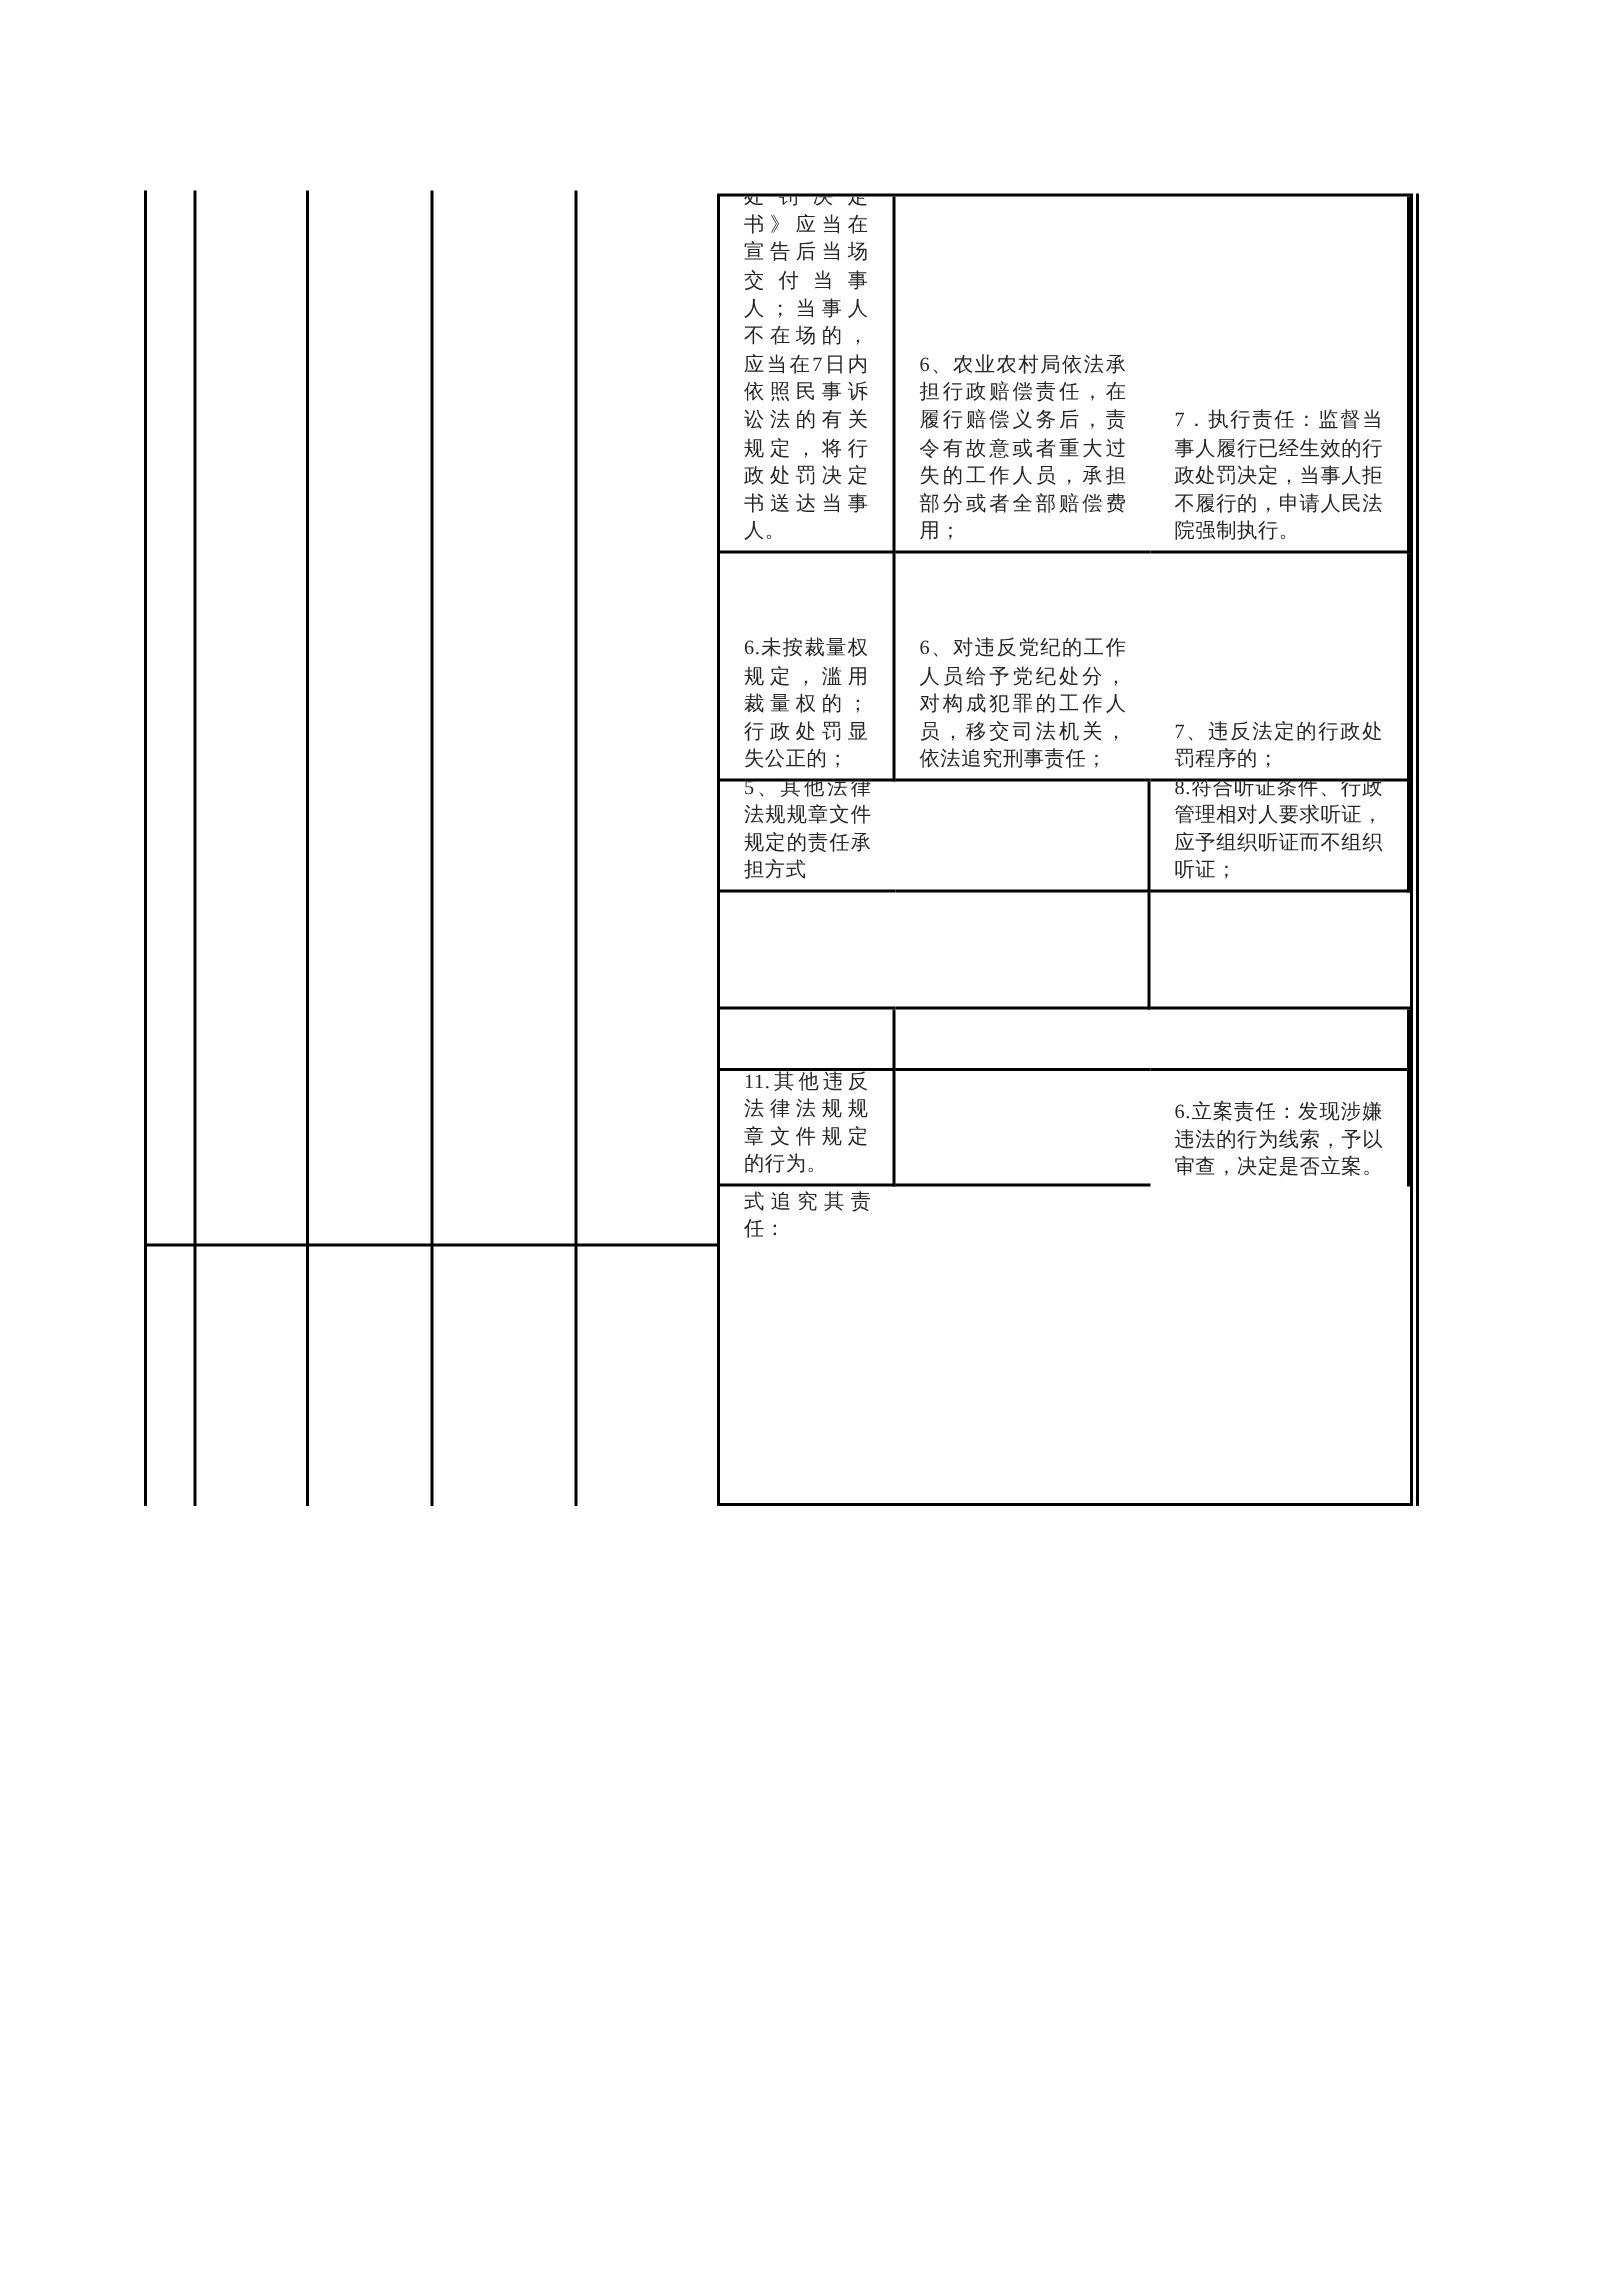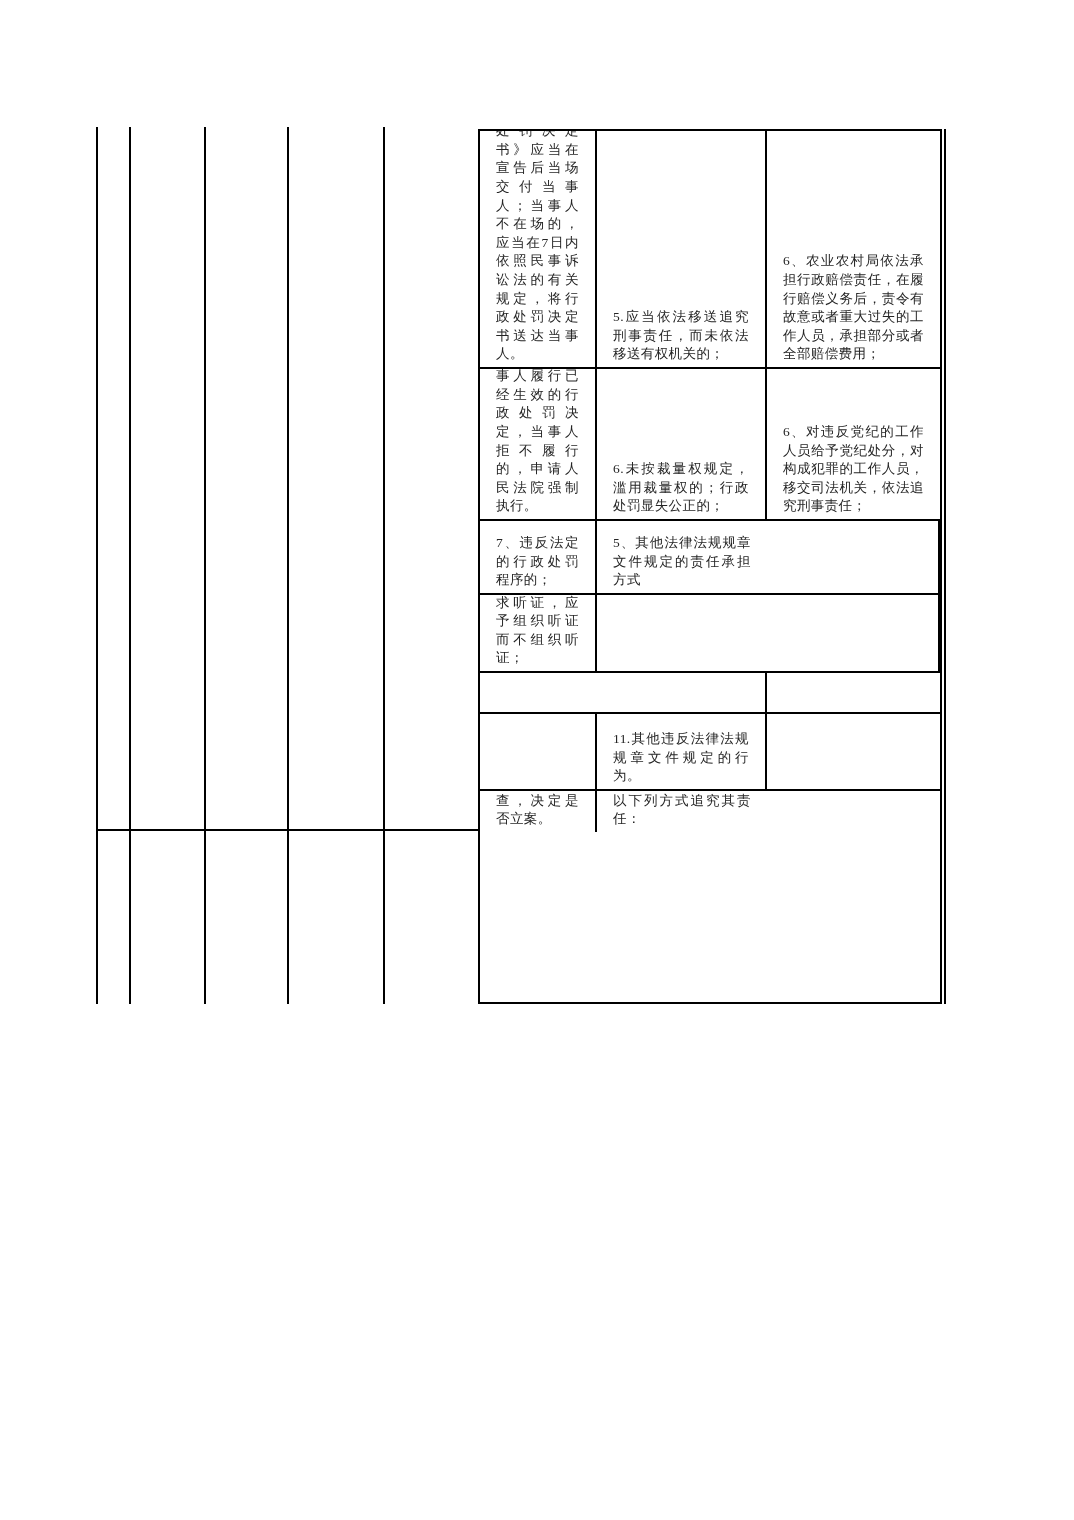--- a/index.html
+++ b/index.html
@@ -85,23 +85,20 @@
   <div class="vline vl4"></div>
   <div class="vline vl5"></div>
   <div class="hdivider"></div>
   <div class="outer-right-line"></div>
 
   <div class="tbl">
 
     <div class="cell">
         <div class="txt">6．送达责任：《行政处罚决定书》应当在宣告后当场交付当事人；当事人不在场的，应当在7日内依照民事诉讼法的有关规定，将行政处罚决定书送达当事人。</div>
       </div>
-    <div class="cell">
-        <div class="txt">5.应当依法移送追究刑事责任，而未依法移送有权机关的；</div>
-      </div>
     <div class="cell last-col">
         <div class="txt">6、农业农村局依法承担行政赔偿责任，在履行赔偿义务后，责令有故意或者重大过失的工作人员，承担部分或者全部赔偿费用；</div>
       </div>
 
     <div class="cell">
         <div class="txt">7．执行责任：监督当事人履行已经生效的行政处罚决定，当事人拒不履行的，申请人民法院强制执行。</div>
       </div>
     <div class="cell">
         <div class="txt">6.未按裁量权规定，滥用裁量权的；行政处罚显失公正的；</div>
       </div>

